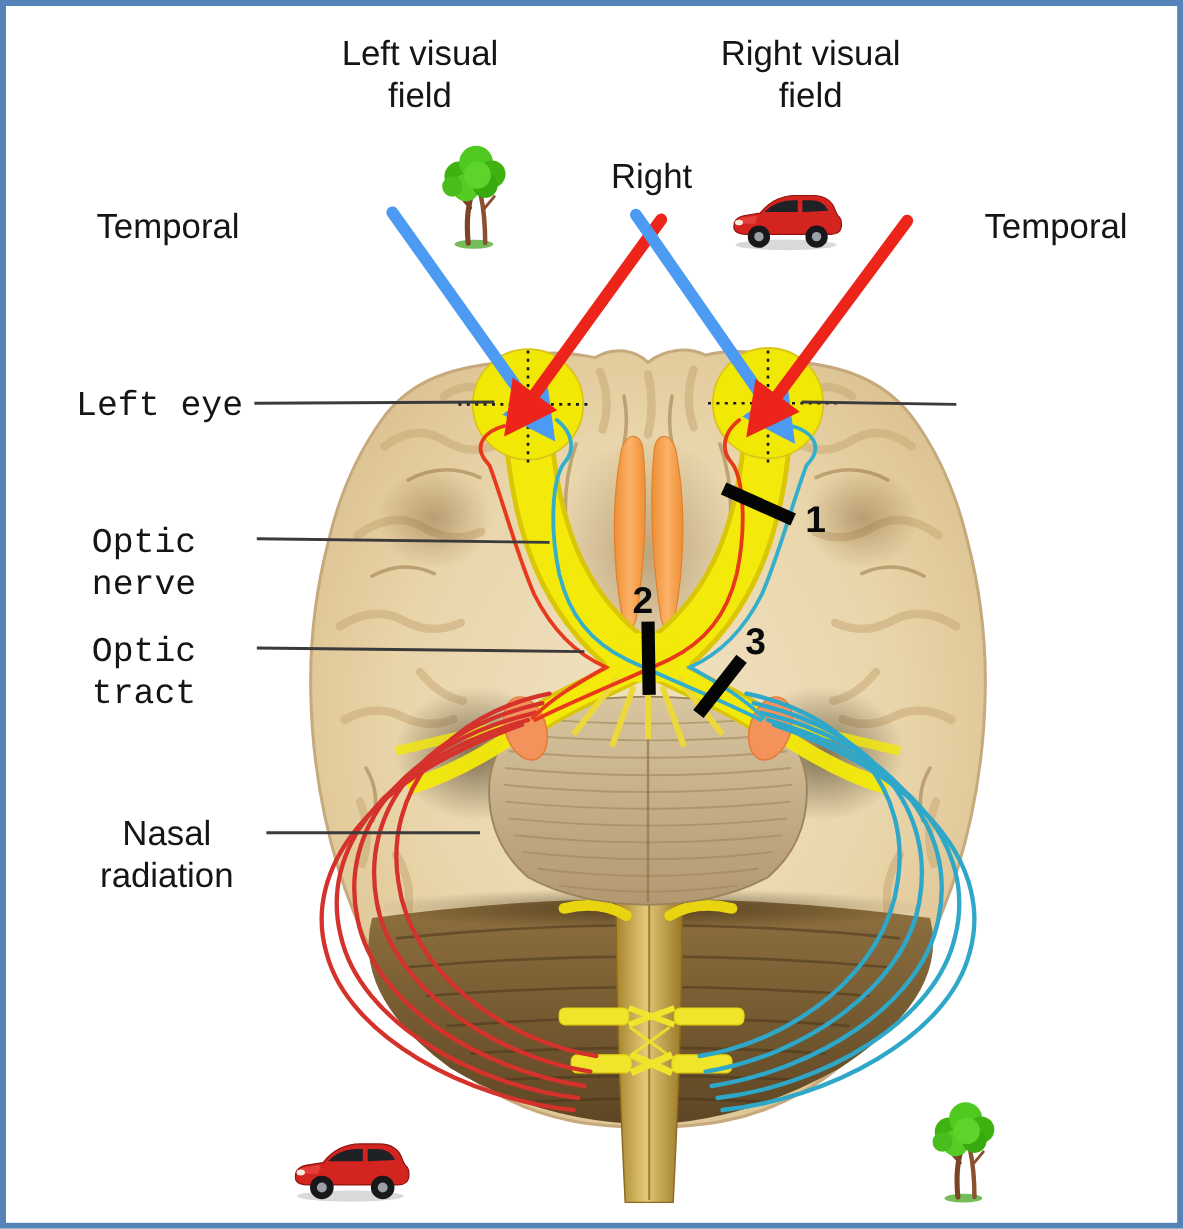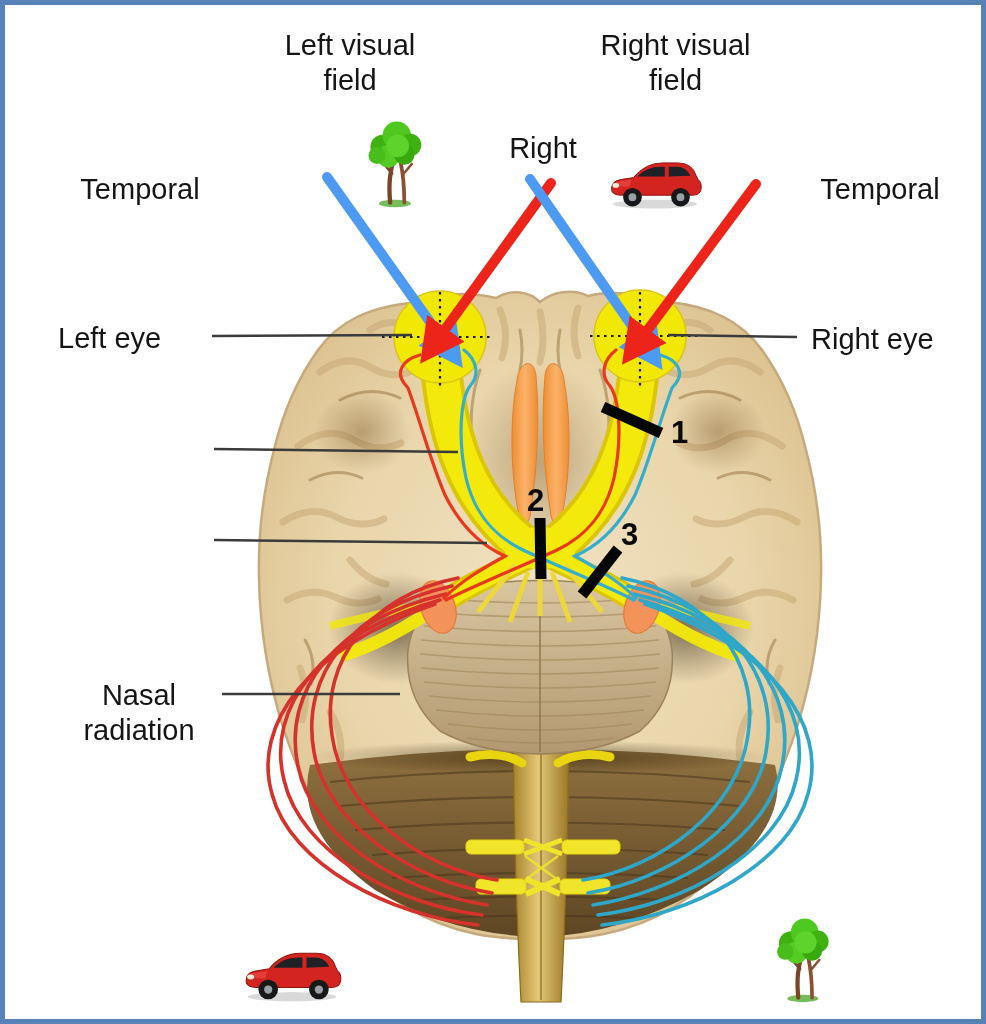--- a/index.html
+++ b/index.html
@@ -7,21 +7,21 @@
     position:relative;width:976px;height:1014px;
     border:5px solid #5583b7;background:#ffffff;overflow:hidden;
     font-family:"Liberation Sans", sans-serif;
   }
   svg{position:absolute;left:0;top:0;}
   .lbl{
     position:absolute;color:#151515;font-size:29px;line-height:1.22;
     letter-spacing:0px;
   }
   .center{text-align:center;}
-  .right{text-align:left;}
+  .right{text-align:center;font-family:Liberation Mono, monospace;}
   .num{
     position:absolute;color:#0a0a0a;font-size:31px;font-weight:600;
   }
 </style>
 </head>
 <body>
 
 <div id="frame">
 
 <svg width="976" height="1014" viewBox="5 5 976 1014">
@@ -292,20 +292,21 @@
   <use href="#car" x="0" y="0" width="104" height="60" transform="translate(240,944)"></use>
   <use href="#tree" x="0" y="0" width="78" height="92" transform="translate(762,912)"></use>
 </svg>
 
 <div class="lbl center" style="left:265px;top:23px;width:160px;">Left visual field</div>
 <div class="lbl center" style="left:588px;top:23px;width:165px;">Right visual field</div>
 <div class="lbl center" style="left:483px;top:126px;width:110px;">Right</div>
 <div class="lbl center" style="left:55px;top:167px;width:160px;">Temporal</div>
 <div class="lbl center" style="left:795px;top:167px;width:160px;">Temporal</div>
 <div class="lbl right" style="left:53px;top:316px;width:150px;">Left eye</div>
-<div class="lbl" style="left:806px;top:317px;width:170px;">Right eye</div>
+<div class="lbl right" style="left:25px;top:430px;width:180px;">Optic nerve</div>
+<div class="lbl right" style="left:25px;top:521px;width:180px;">Optic tract</div>
 <div class="lbl center" style="left:60px;top:673px;width:148px;">Nasal radiation</div>
 
 <div class="num" style="left:666px;top:410px;">1</div>
 <div class="num" style="left:522px;top:478px;">2</div>
 <div class="num" style="left:616px;top:512px;">3</div>
 
 </div>
 
 </body></html>

